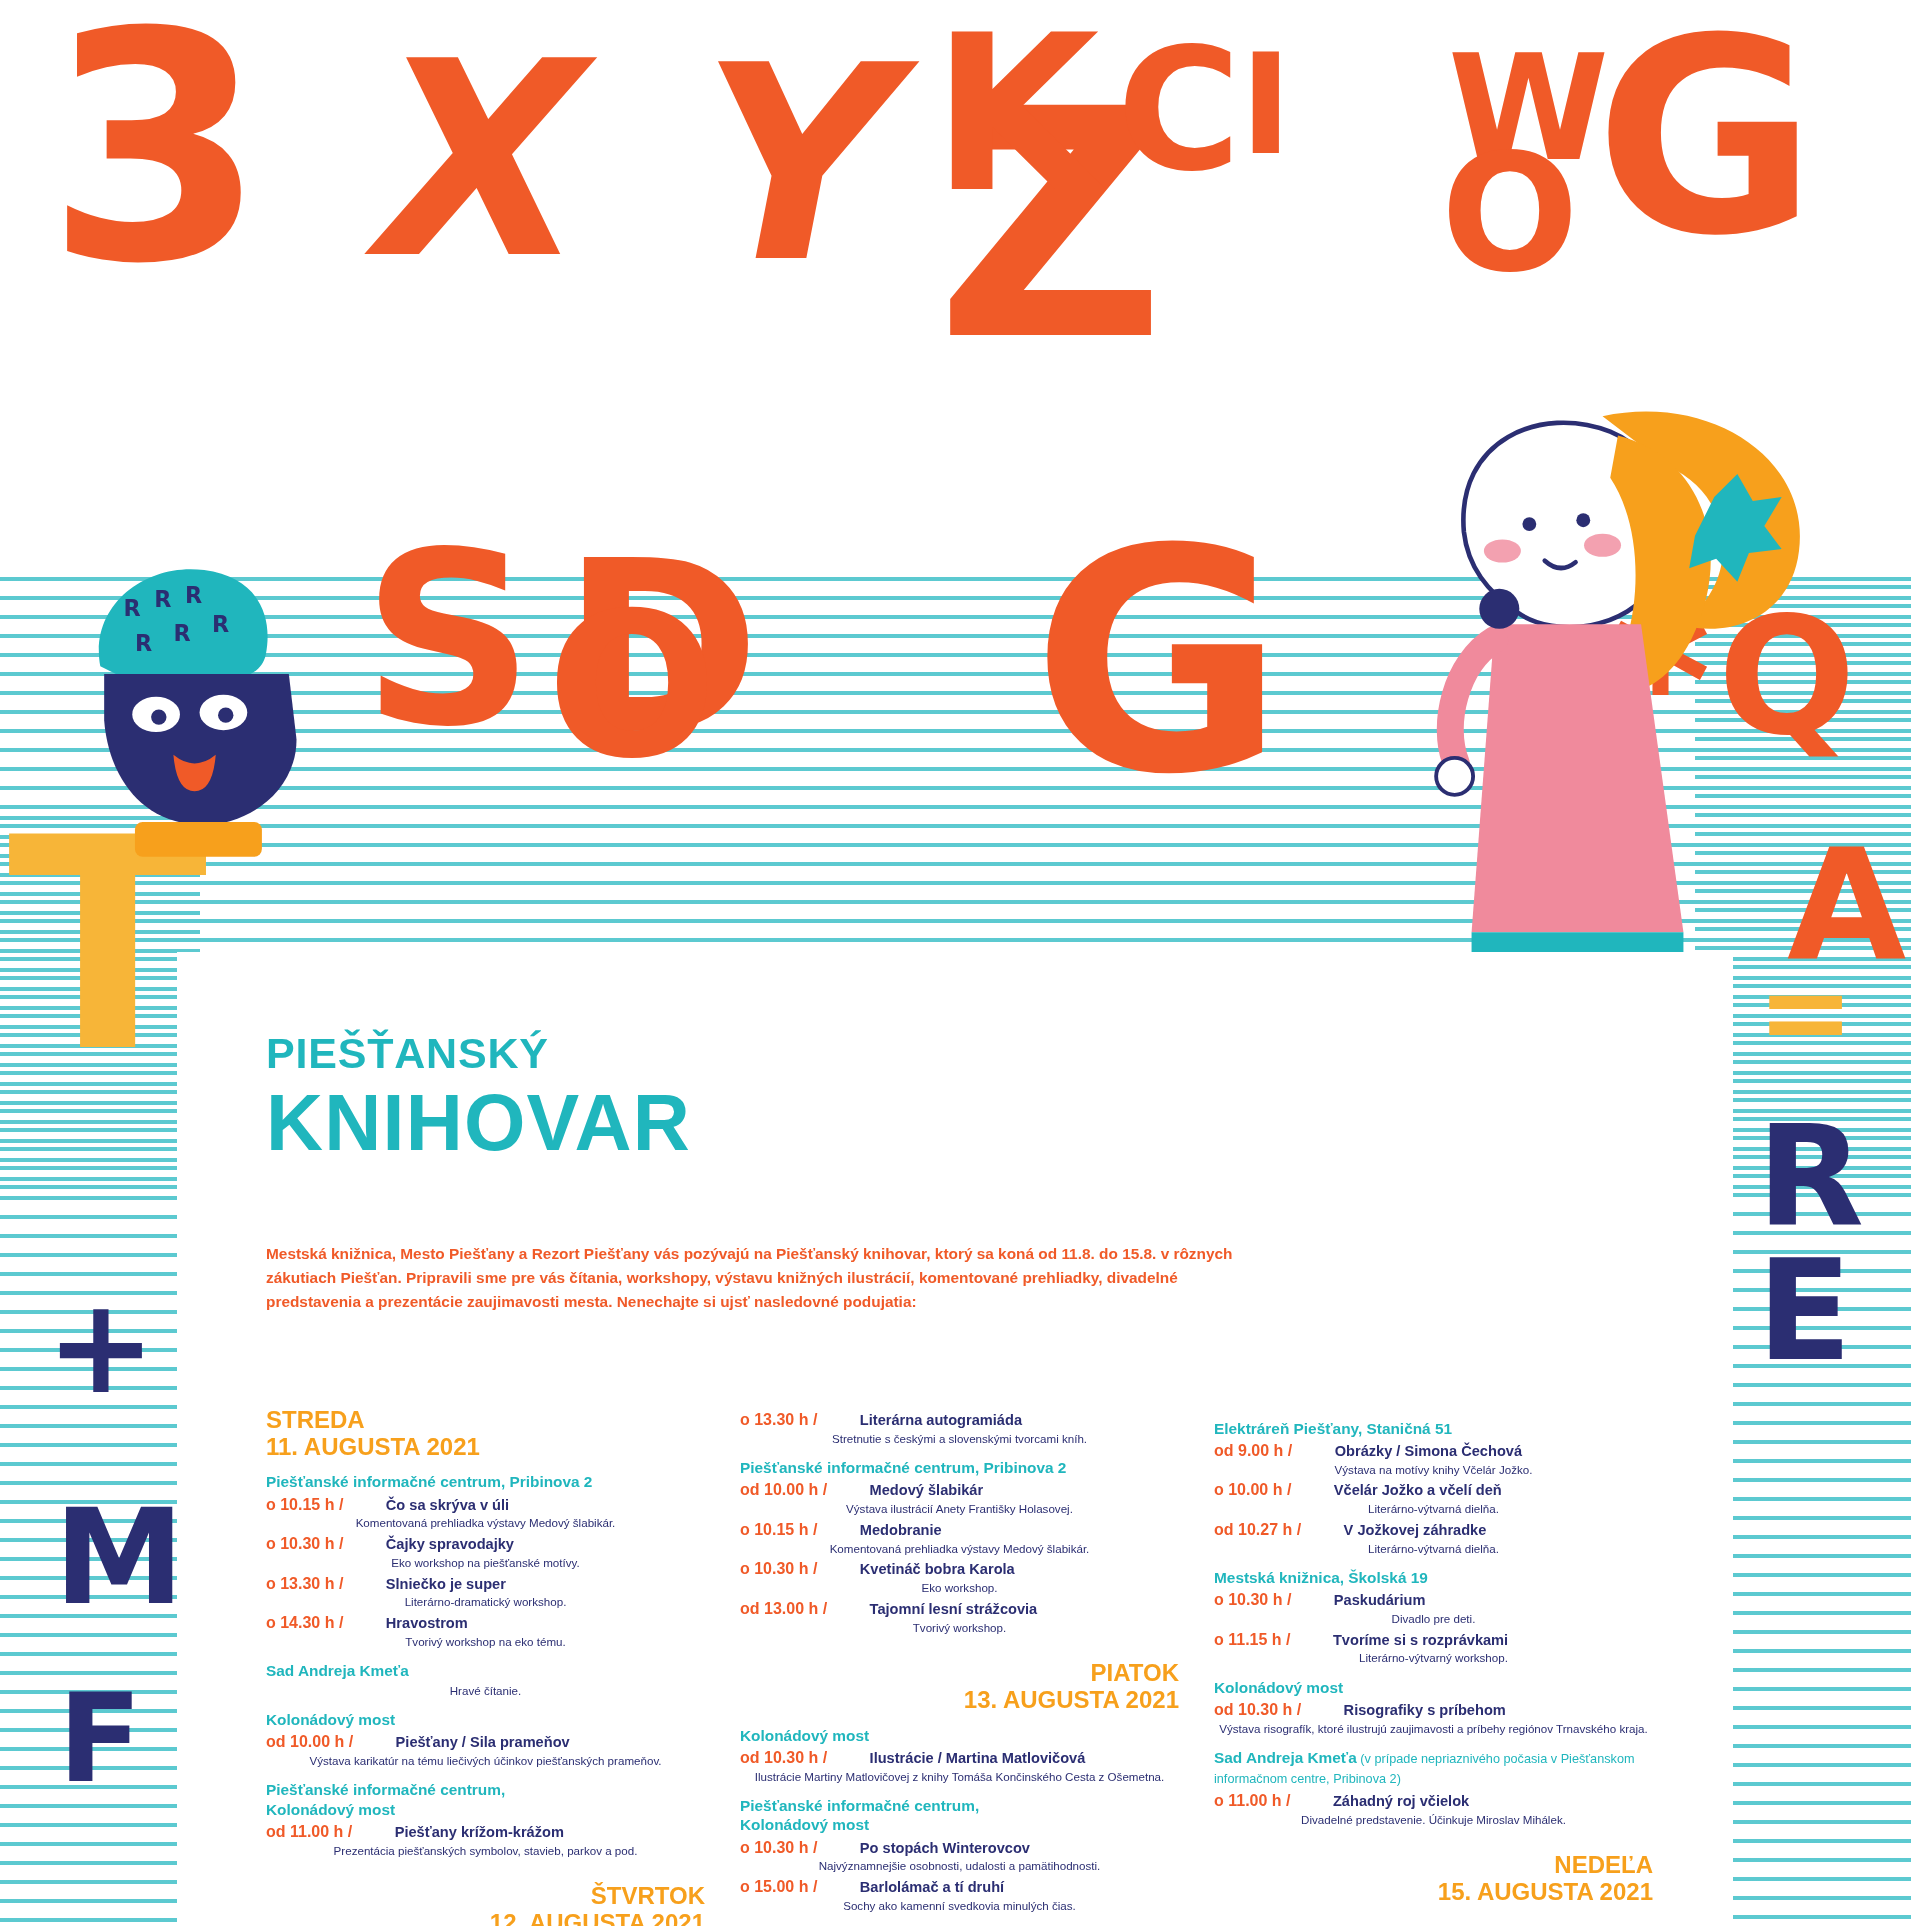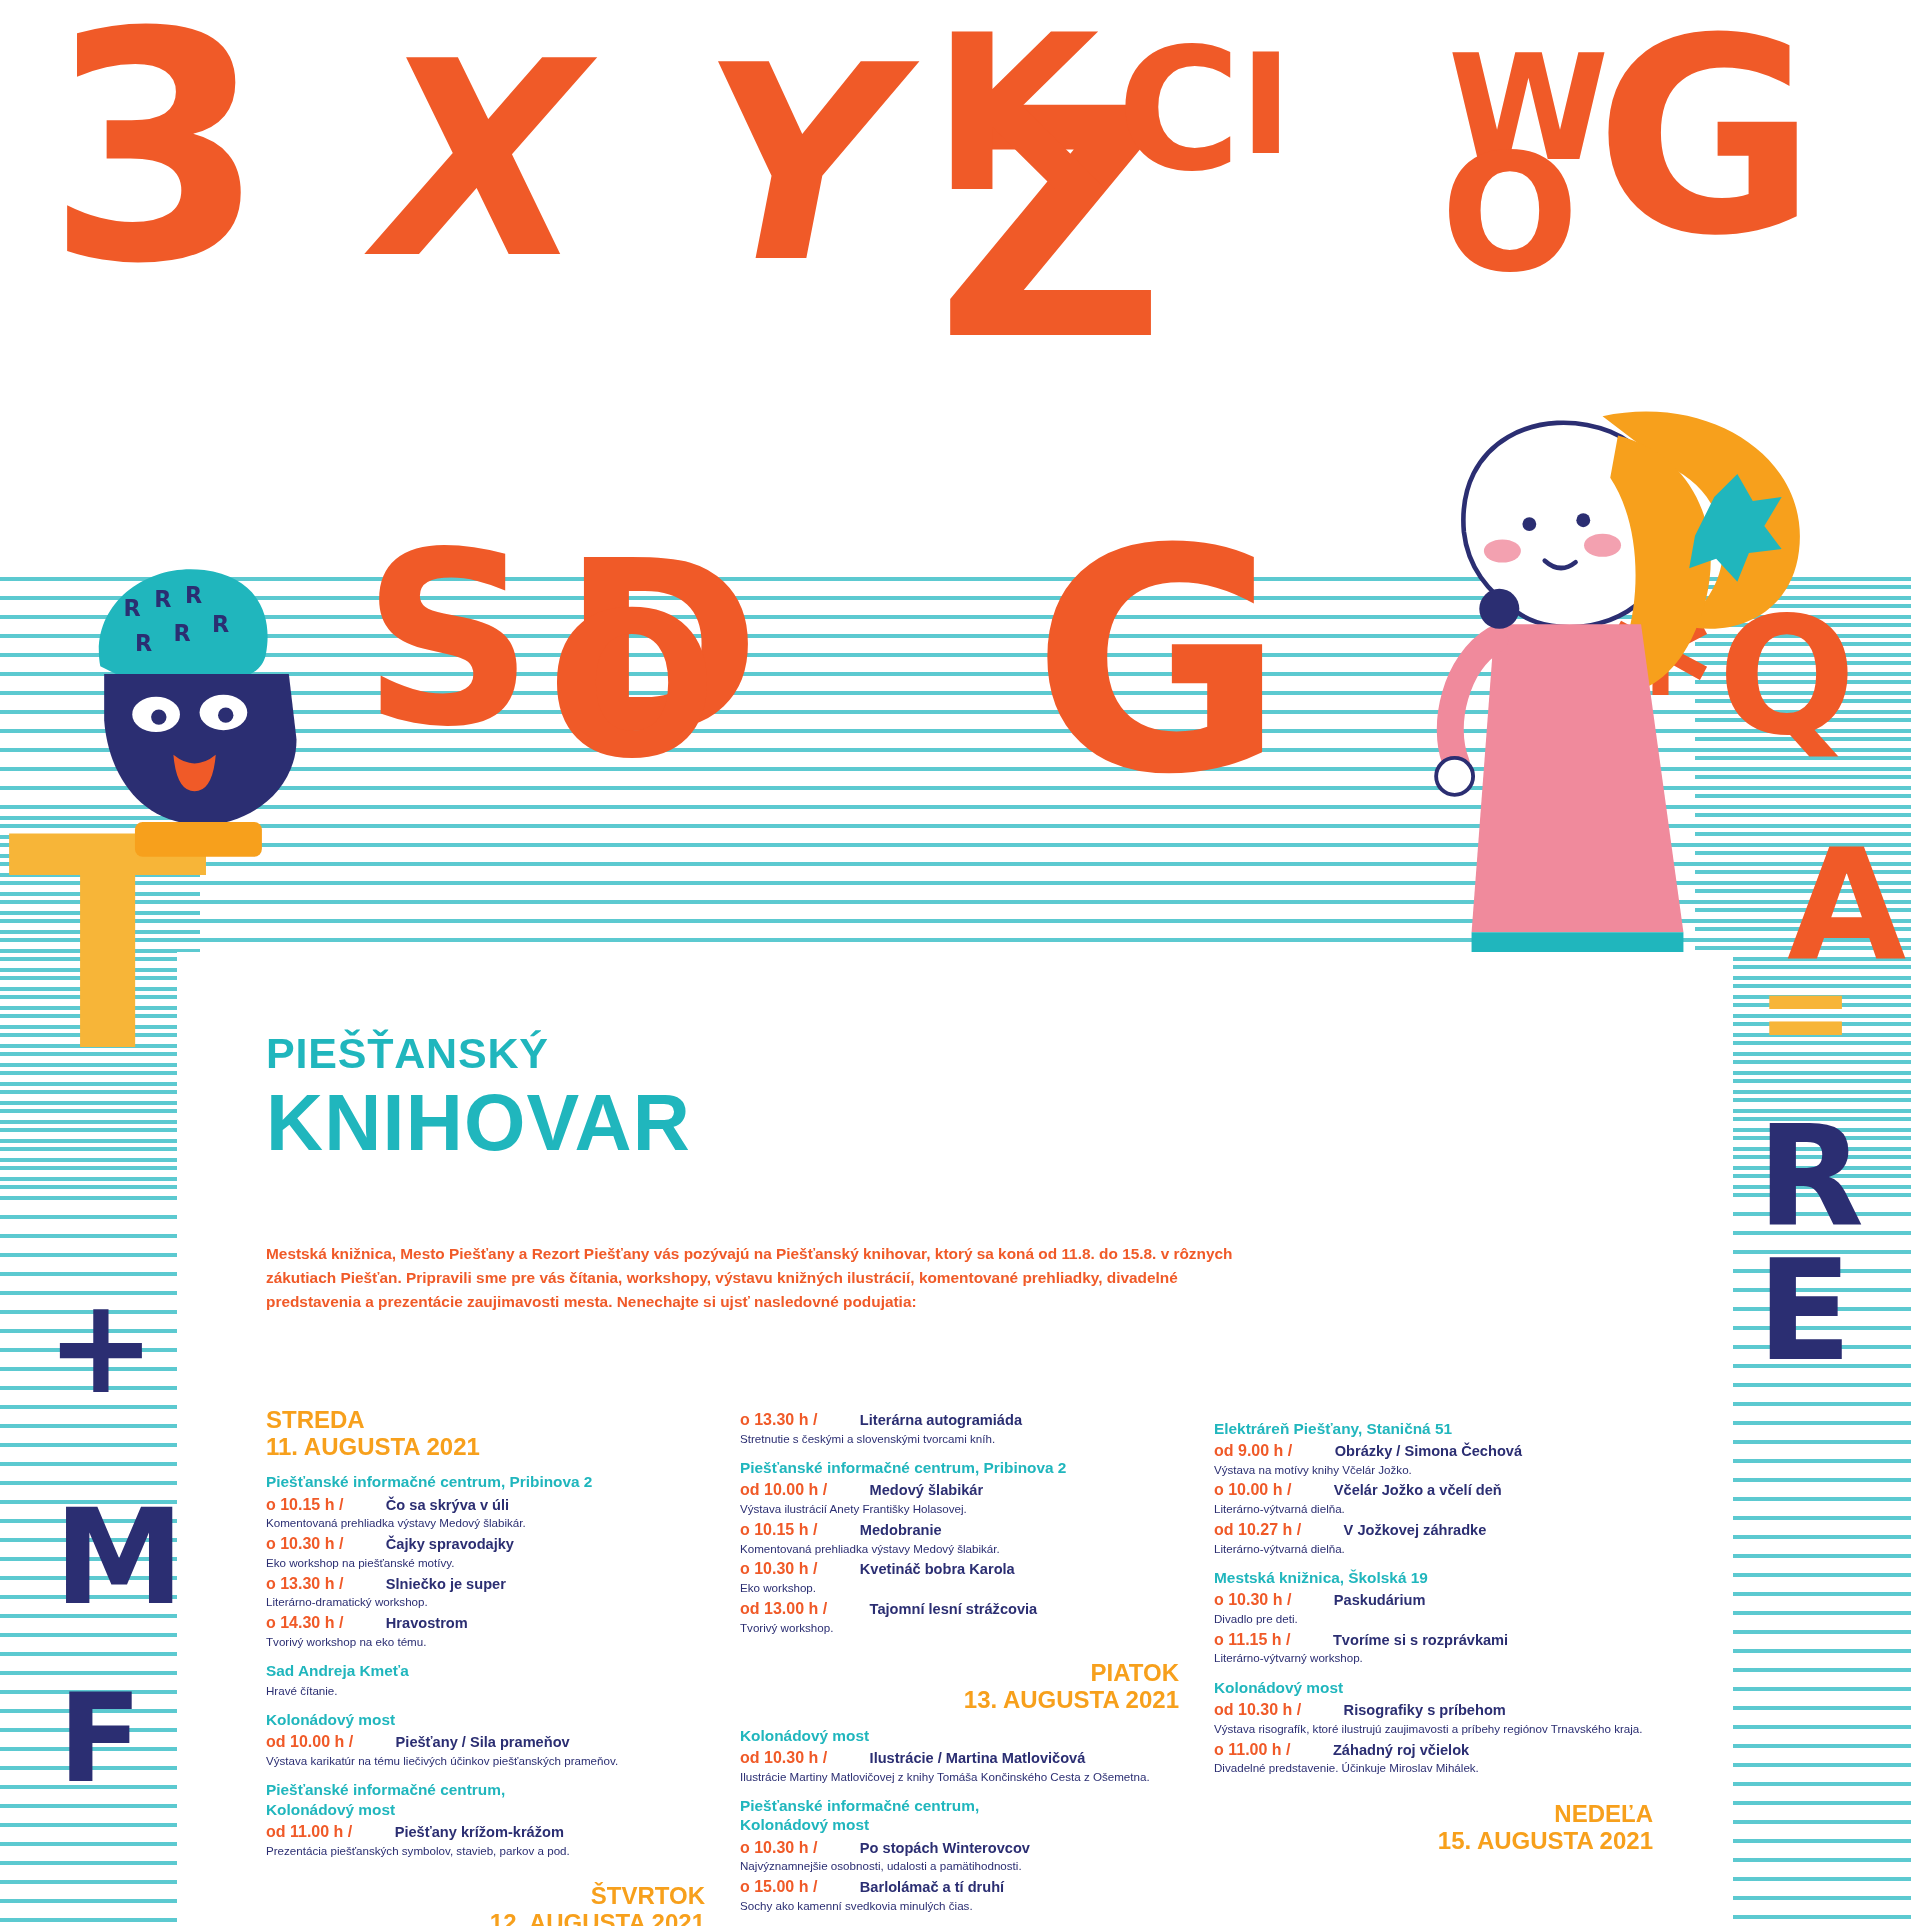--- a/index.html
+++ b/index.html
@@ -142,20 +142,21 @@
   .event .name {
     color: #2b2e72;
     font-weight: bold;
     padding-left: 38px;
   }
   .desc {
     font-size: 11.6px;
     line-height: 1.28;
     color: #2b2e72;
     margin: 0 0 2.3px 0;
+    text-align: center;
   }
 
   
   .char {
     position: absolute;
     z-index: 20;
   }
 </style>
 </head>
 <body>
@@ -294,20 +295,21 @@
           <div class="event"><span class="time">od 10.27 h / </span><span class="name">V Jožkovej záhradke</span></div>
           <div class="desc">Literárno-výtvarná dielňa.</div>
           <div class="venue">Mestská knižnica, Školská 19</div>
           <div class="event"><span class="time">o 10.30 h / </span><span class="name">Paskudárium</span></div>
           <div class="desc">Divadlo pre deti.</div>
           <div class="event"><span class="time">o 11.15 h / </span><span class="name">Tvoríme si s rozprávkami</span></div>
           <div class="desc">Literárno-výtvarný workshop.</div>
           <div class="venue">Kolonádový most</div>
           <div class="event"><span class="time">od 10.30 h / </span><span class="name">Risografiky s príbehom</span></div>
           <div class="desc">Výstava risografík, ktoré ilustrujú zaujimavosti a príbehy regiónov Trnavského kraja.</div>
+          <div class="venue">Sad Andreja Kmeťa<span class="note"> (v prípade nepriaznivého počasia v Piešťanskom informačnom centre, Pribinova 2)</span></div>
           <div class="event"><span class="time">o 11.00 h / </span><span class="name">Záhadný roj včielok</span></div>
           <div class="desc">Divadelné predstavenie. Účinkuje Miroslav Mihálek.</div>
           <div class="day-title spaced">NEDEĽA<br>15. AUGUSTA 2021</div>
         </div>
       </div>
   </div>
 
 </div>
 
 

